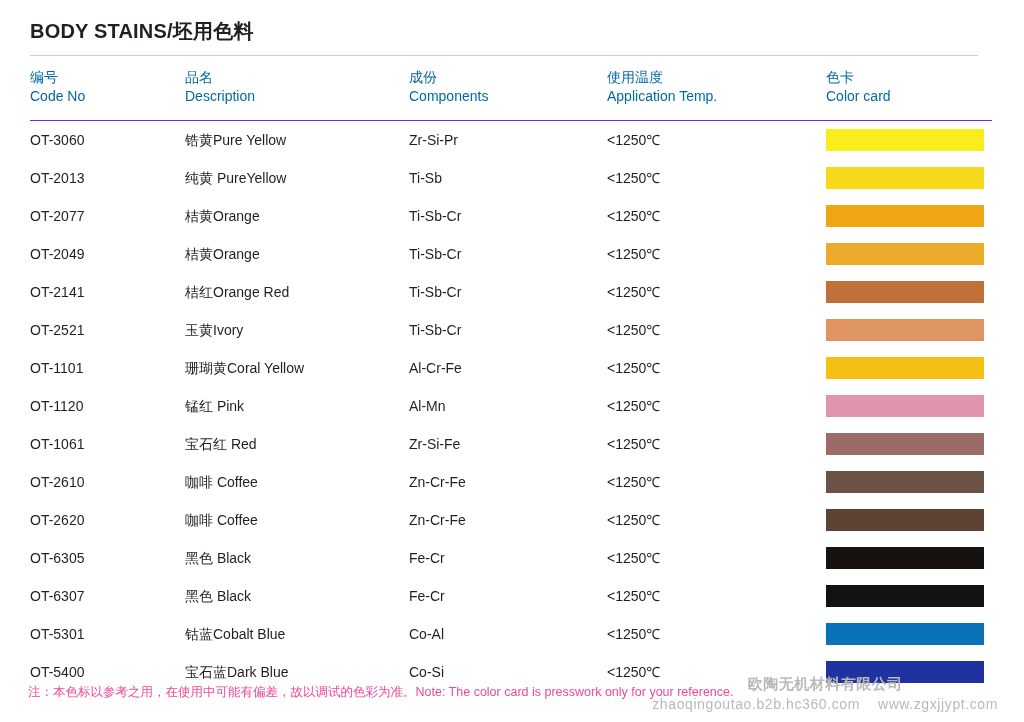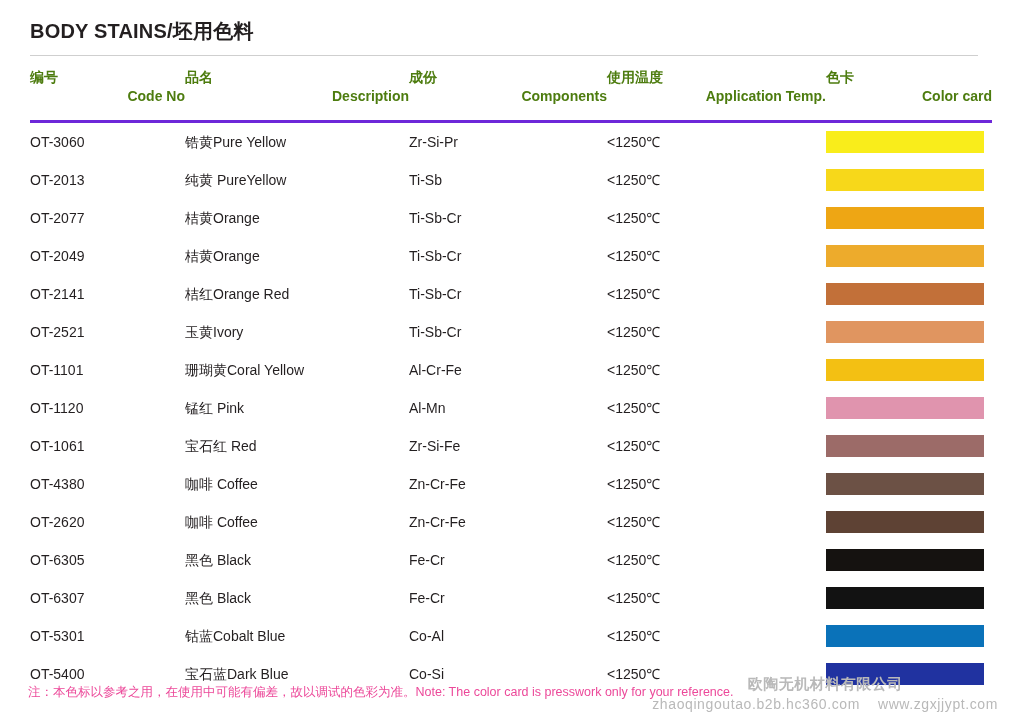--- a/index.html
+++ b/index.html
@@ -39,30 +39,30 @@
     table-layout: fixed;
   }
   table.stains col.c-code { width: 155px; }
   table.stains col.c-desc { width: 224px; }
   table.stains col.c-comp { width: 198px; }
   table.stains col.c-temp { width: 219px; }
   table.stains col.c-card { width: 166px; }
 
   thead th {
     text-align: left;
-    font-weight: bold;
+    font-weight: normal;
     font-size: 14px;
     line-height: 19px;
     padding: 12px 0 14px 0;
     vertical-align: top;
-    color: #4d7c0f;
-    border-bottom: 3px solid #6d28d9;
+    color: #0369a1;
+    border-bottom: 1px solid #6d28d9;
   }
   thead th .hl1 { display: block; }
-  thead th .hl2 { display: block; text-align: right; }
+  thead th .hl2 { display: block; }
 
   tbody td {
     font-size: 14px;
     line-height: 18px;
     padding: 8px 0 8px 0;
     vertical-align: middle;
     color: #231f20;
     height: 17px;
   }
   tbody tr:first-child td { padding-top: 8px; }
@@ -215,21 +215,21 @@
         <tr>
           <td>OT-1061</td>
           <td>宝石红 Red</td>
           <td>Zr-Si-Fe</td>
           <td>&lt;1250℃</td>
           <td>
             <span class="swatch" style="background: rgb(156, 107, 104);"></span>
           </td>
         </tr>
         <tr>
-          <td>OT-4380</td>
+          <td>OT-2610</td>
           <td>咖啡 Coffee</td>
           <td>Zn-Cr-Fe</td>
           <td>&lt;1250℃</td>
           <td>
             <span class="swatch" style="background: rgb(108, 81, 69);"></span>
           </td>
         </tr>
         <tr>
           <td>OT-2620</td>
           <td>咖啡 Coffee</td>

